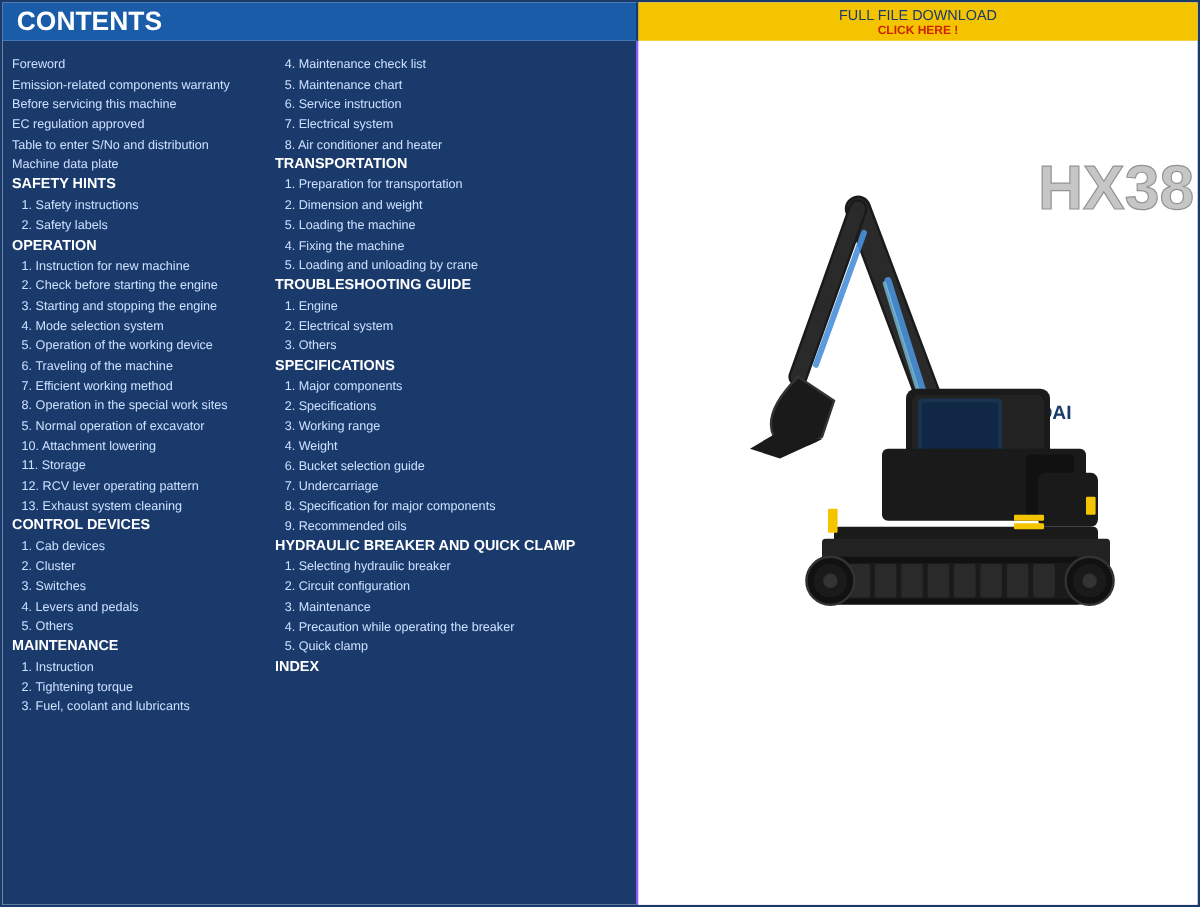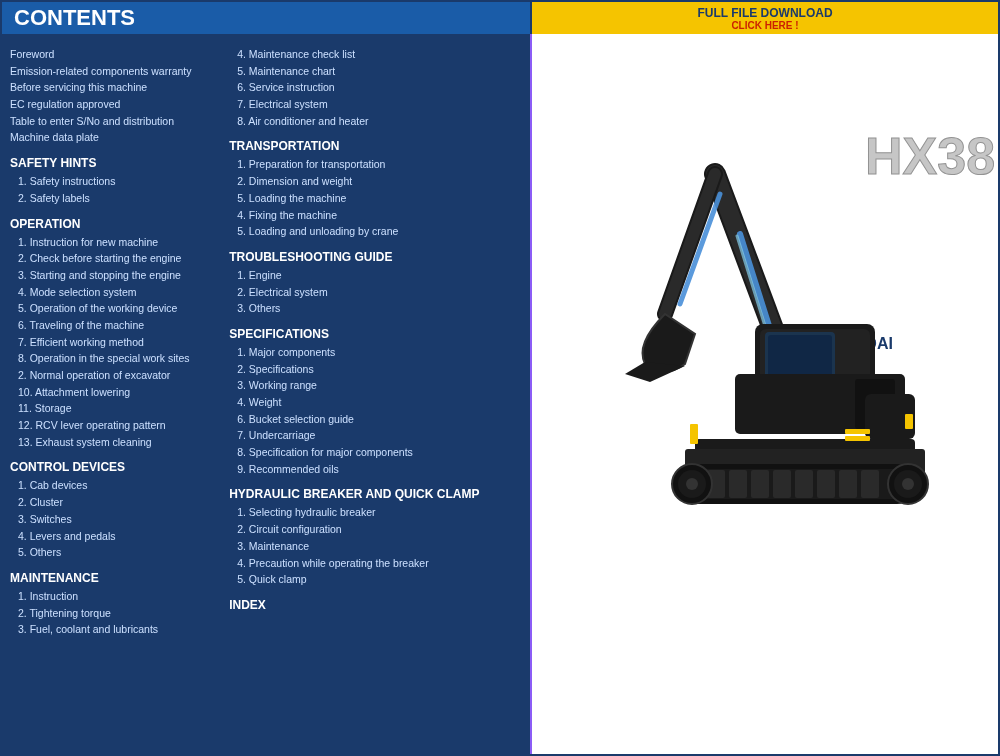--- a/index.html
+++ b/index.html
@@ -3,30 +3,30 @@
   <meta charset="utf-8">
   <style>
     * { margin: 0; padding: 0; box-sizing: border-box; }
     body { width: 1000px; height: 756px; font-family: Arial, sans-serif; font-size: 11px; background: #fff; overflow: hidden; }
 
     .outer { display: flex; flex-direction: column; width: 1000px; height: 756px; border: 2px solid #1a3a6b; }
 
     .header-row { display: flex; height: 32px; }
     .header-contents { background: #1a5ca8; color: #fff; font-size: 22px; font-weight: bold; display: flex; align-items: center; padding-left: 12px; width: 530px; flex-shrink: 0; border-right: 2px solid #1a3a6b; }
     .header-download { background: #f5c400; display: flex; flex-direction: column; align-items: center; justify-content: center; flex: 1; cursor: pointer; }
-    .header-download-title { font-size: 12px; font-weight: bold; color: #1a3a6b; }
+    .header-download-title { font-size: 12px; font-weight: normal; color: #1a3a6b; }
     .header-download-sub { font-size: 10px; color: #cc2200; font-weight: bold; }
 
     .main-row { display: flex; flex: 1; overflow: hidden; }
 
     .toc-panel { width: 530px; flex-shrink: 0; background: #1a3a6b; color: #fff; border-right: 2px solid #8b5cf6; overflow-y: auto; padding: 8px 0; display: flex; }
     .toc-col1 { width: 220px; padding: 4px 8px; }
     .toc-col2 { width: 310px; padding: 4px 8px; }
 
-    .toc-section-header { font-weight: bold; font-size: 12px; margin-top: 10px; margin-bottom: 3px; color: #fff; }
+    .toc-section-header { font-weight: bold; font-size: 12px; margin-top: 0; margin-bottom: 3px; color: #fff; }
     .toc-item { font-size: 10.5px; color: #cce0ff; padding: 1px 0 1px 8px; line-height: 1.4; }
     .toc-plain { font-size: 10.5px; color: #cce0ff; padding: 1px 0; line-height: 1.4; }
 
     .image-panel { flex: 1; background: #fff; display: flex; align-items: center; justify-content: center; overflow: hidden; position: relative; }
 
     
     .toc-panel::-webkit-scrollbar { width: 6px; }
     .toc-panel::-webkit-scrollbar-track { background: #1a3a6b; }
     .toc-panel::-webkit-scrollbar-thumb { background: #4a7ab5; border-radius: 3px; }
   </style>
@@ -69,21 +69,21 @@
         <div class="toc-section-header">OPERATION</div>
         <div id="operation-items">
             <div class="toc-item">1. Instruction for new machine</div>
             <div class="toc-item">2. Check before starting the engine</div>
             <div class="toc-item">3. Starting and stopping the engine</div>
             <div class="toc-item">4. Mode selection system</div>
             <div class="toc-item">5. Operation of the working device</div>
             <div class="toc-item">6. Traveling of the machine</div>
             <div class="toc-item">7. Efficient working method</div>
             <div class="toc-item">8. Operation in the special work sites</div>
-            <div class="toc-item">2. Normal operation of excavator</div>
+            <div class="toc-item">5. Normal operation of excavator</div>
             <div class="toc-item">10. Attachment lowering</div>
             <div class="toc-item">11. Storage</div>
             <div class="toc-item">12. RCV lever operating pattern</div>
             <div class="toc-item">13. Exhaust system cleaning</div>
           </div>
 
         <div class="toc-section-header">CONTROL DEVICES</div>
         <div id="control-items">
             <div class="toc-item">1. Cab devices</div>
             <div class="toc-item">2. Cluster</div>

